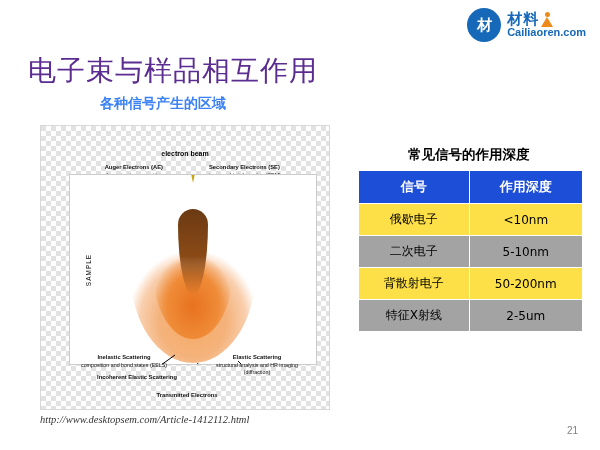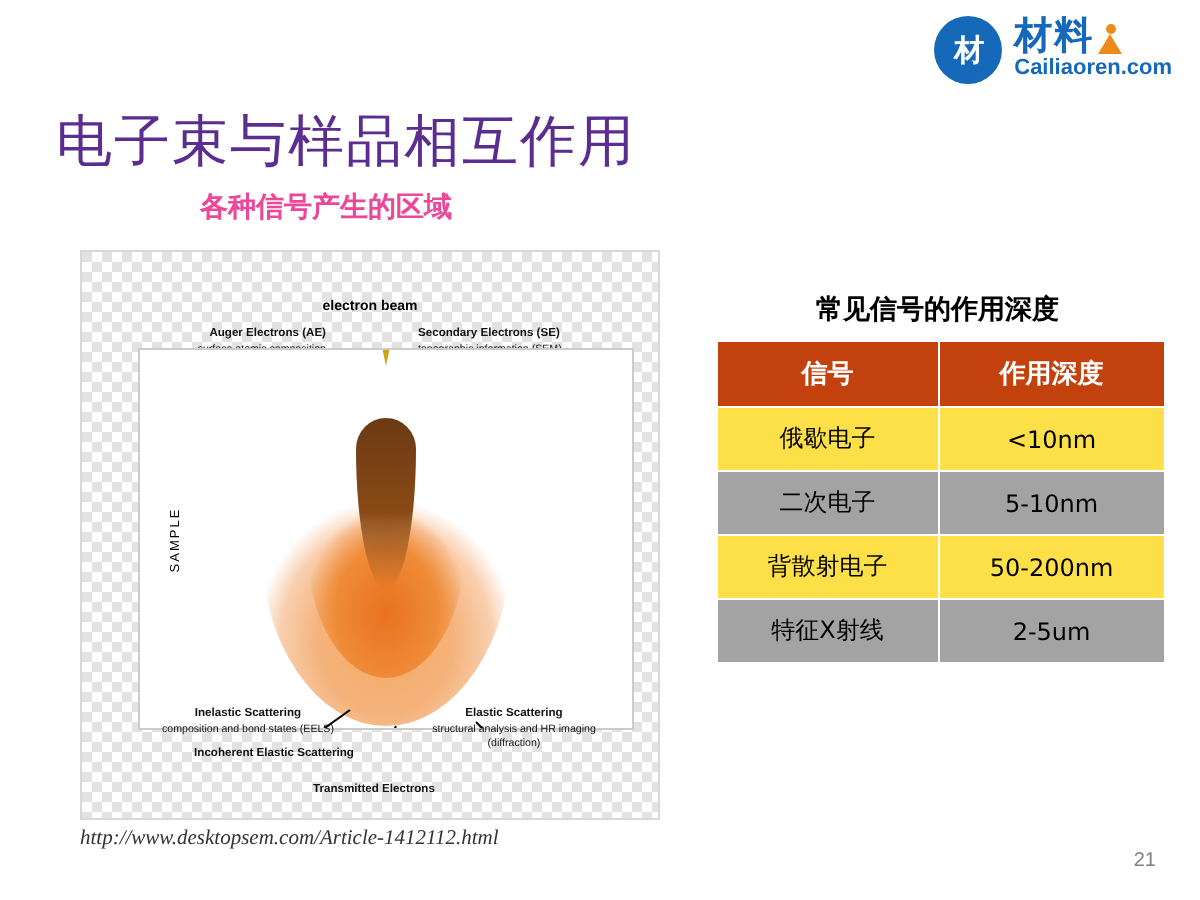--- a/index.html
+++ b/index.html
@@ -36,21 +36,21 @@
     align-items: center;
     justify-content: center;
     letter-spacing: -1px;
   }
   .logo-text {
     display: flex;
     flex-direction: column;
     line-height: 1.05;
   }
   .logo-cn {
-    font-size: 19px;
+    font-size: 15px;
     font-weight: bold;
     color: #1669b8;
     letter-spacing: 1px;
     display: flex;
     align-items: center;
     gap: 2px;
   }
   .logo-person {
     display: inline-block;
     width: 13px;
@@ -94,21 +94,21 @@
     margin-top: 20px;
   }
 
   
   .fig-heading {
     position: absolute;
     left: 100px;
     top: 95px;
     font-size: 14px;
     font-weight: bold;
-    color: #ec4899;
+    color: #3b82f6;
     font-family: "DejaVu Sans", "Liberation Sans", sans-serif;
   }
 
   
   .figure {
     position: absolute;
     left: 40px;
     top: 125px;
     width: 290px;
     height: 285px;
@@ -221,21 +221,21 @@
   }
   table.depth-table {
     position: absolute;
     left: 358px;
     top: 170px;
     width: 225px;
     border-collapse: collapse;
     font-family: "DejaVu Sans", "Liberation Sans", sans-serif;
   }
   table.depth-table th {
-    background: #c2410c;
+    background: #1d4ed8;
     color: #ffffff;
     font-size: 13px;
     font-weight: bold;
     padding: 7px 4px;
     border: 1px solid #ffffff;
     text-align: center;
   }
   table.depth-table td {
     font-size: 12px;
     color: #000000;

